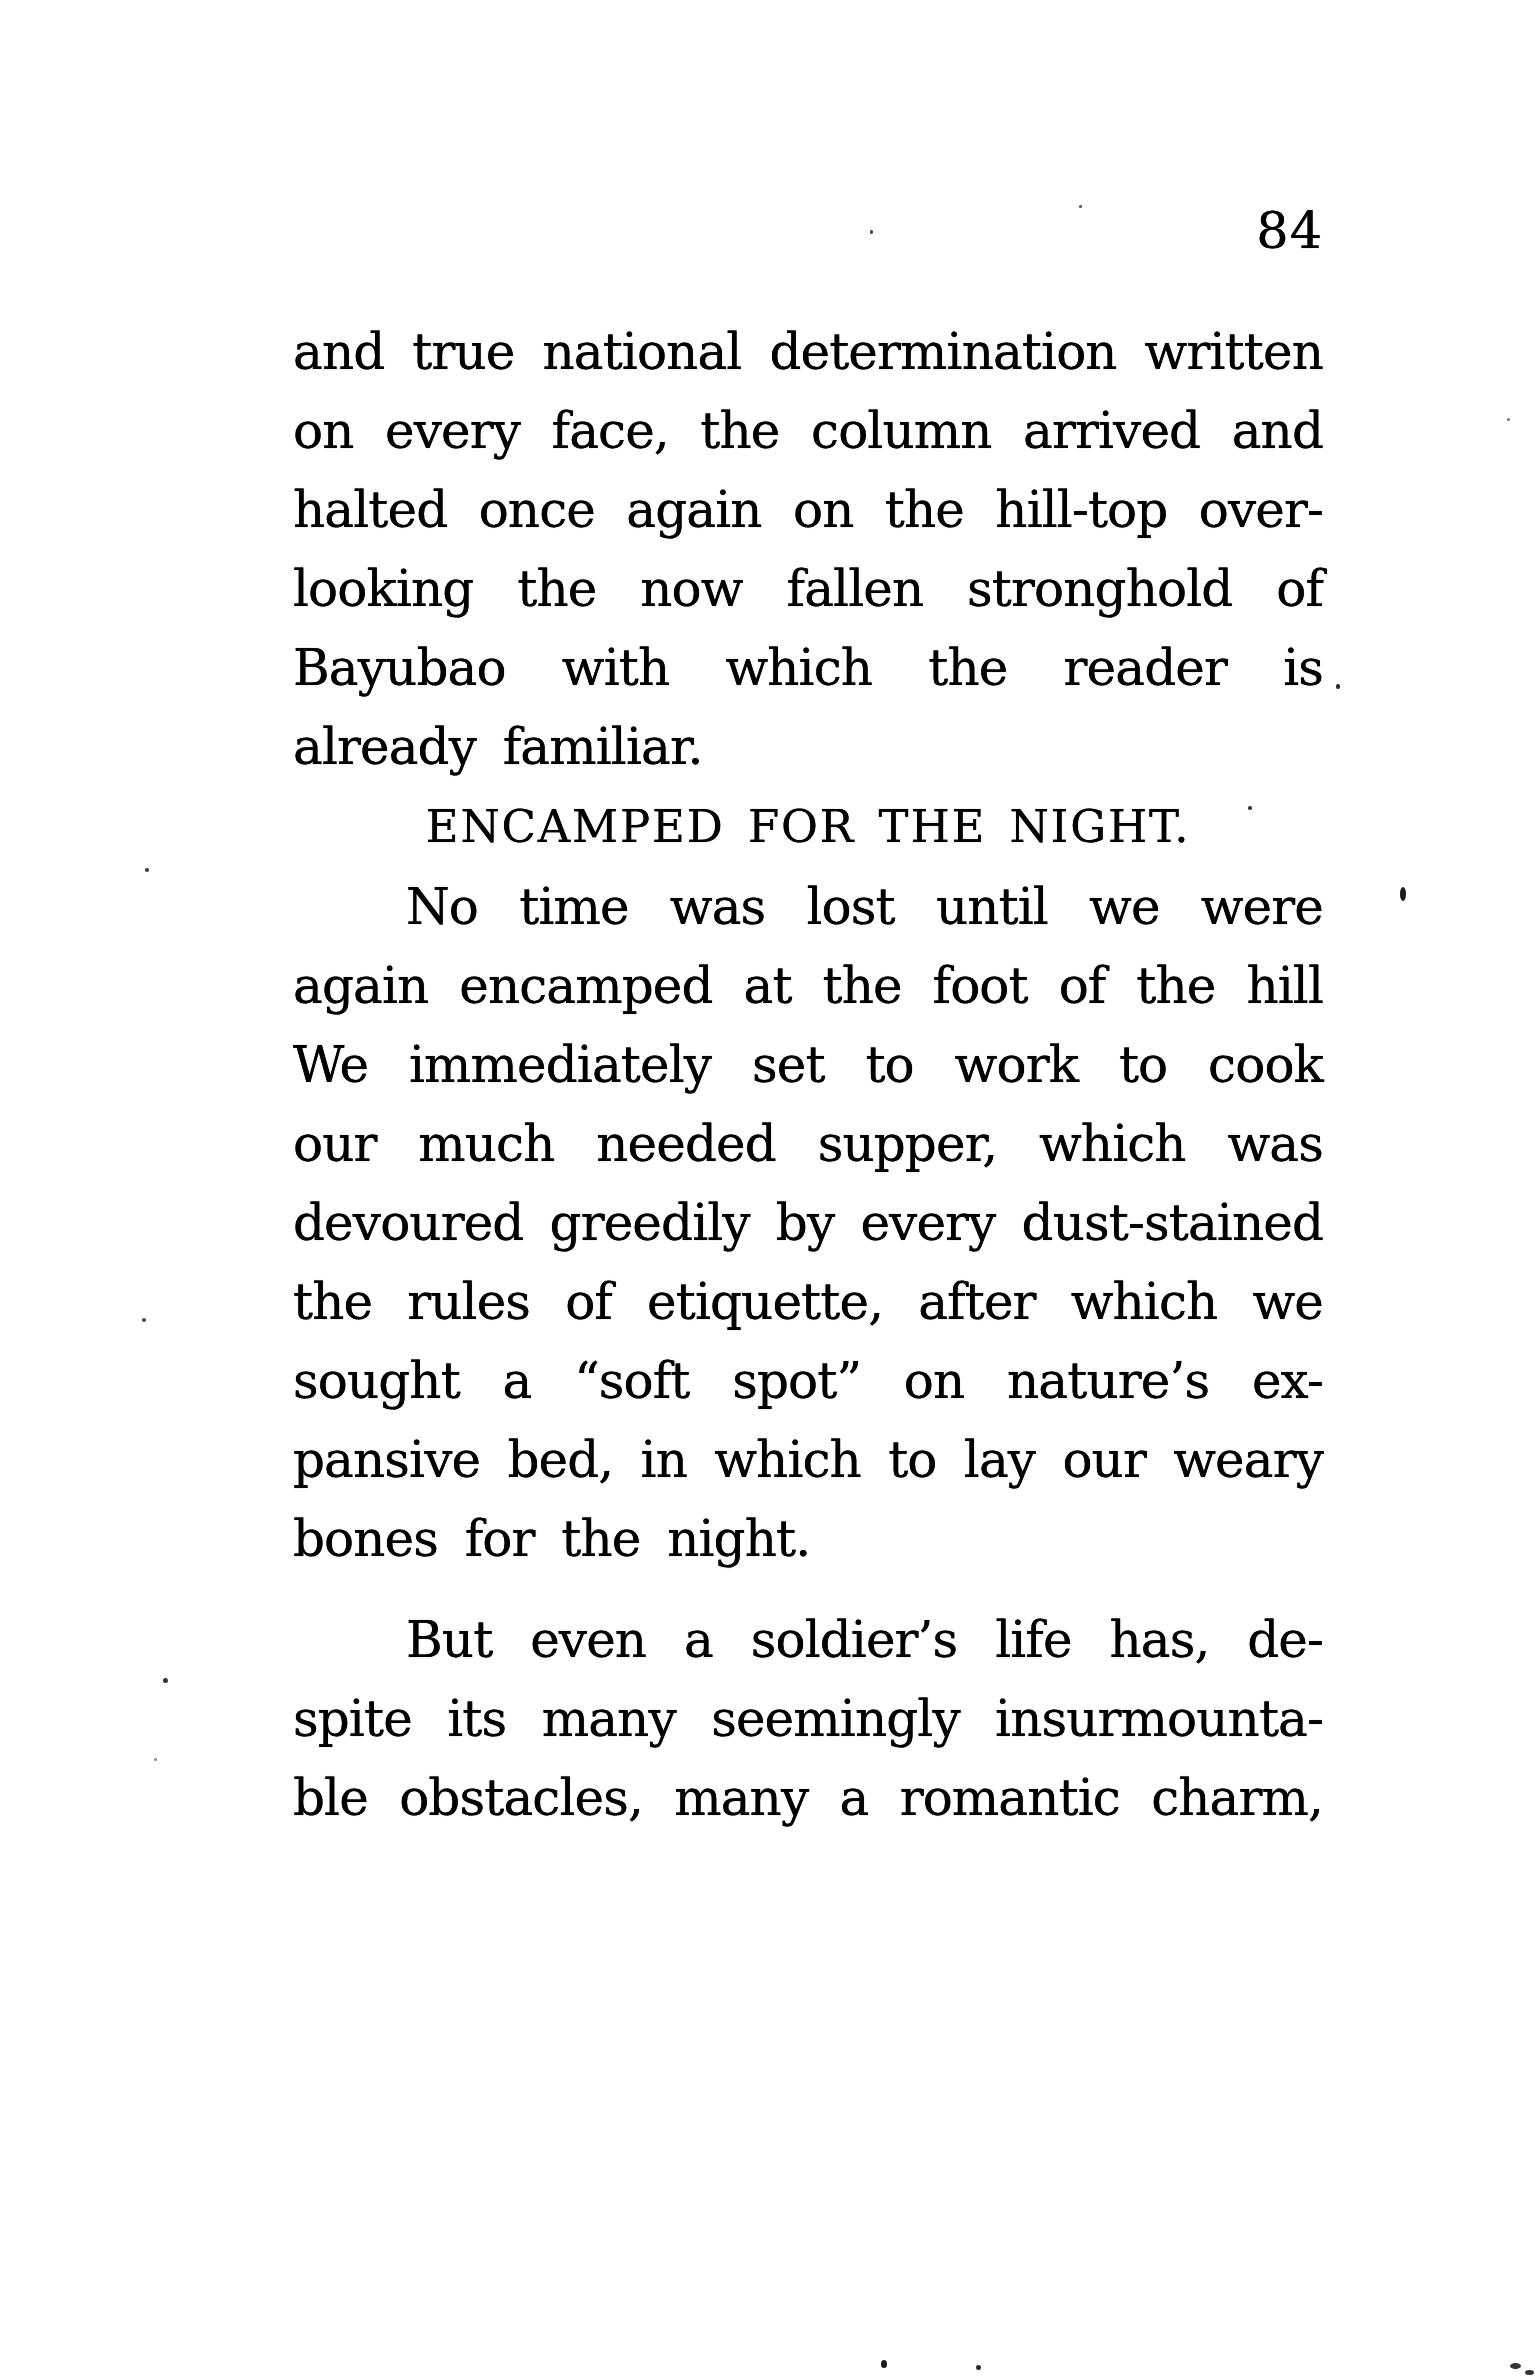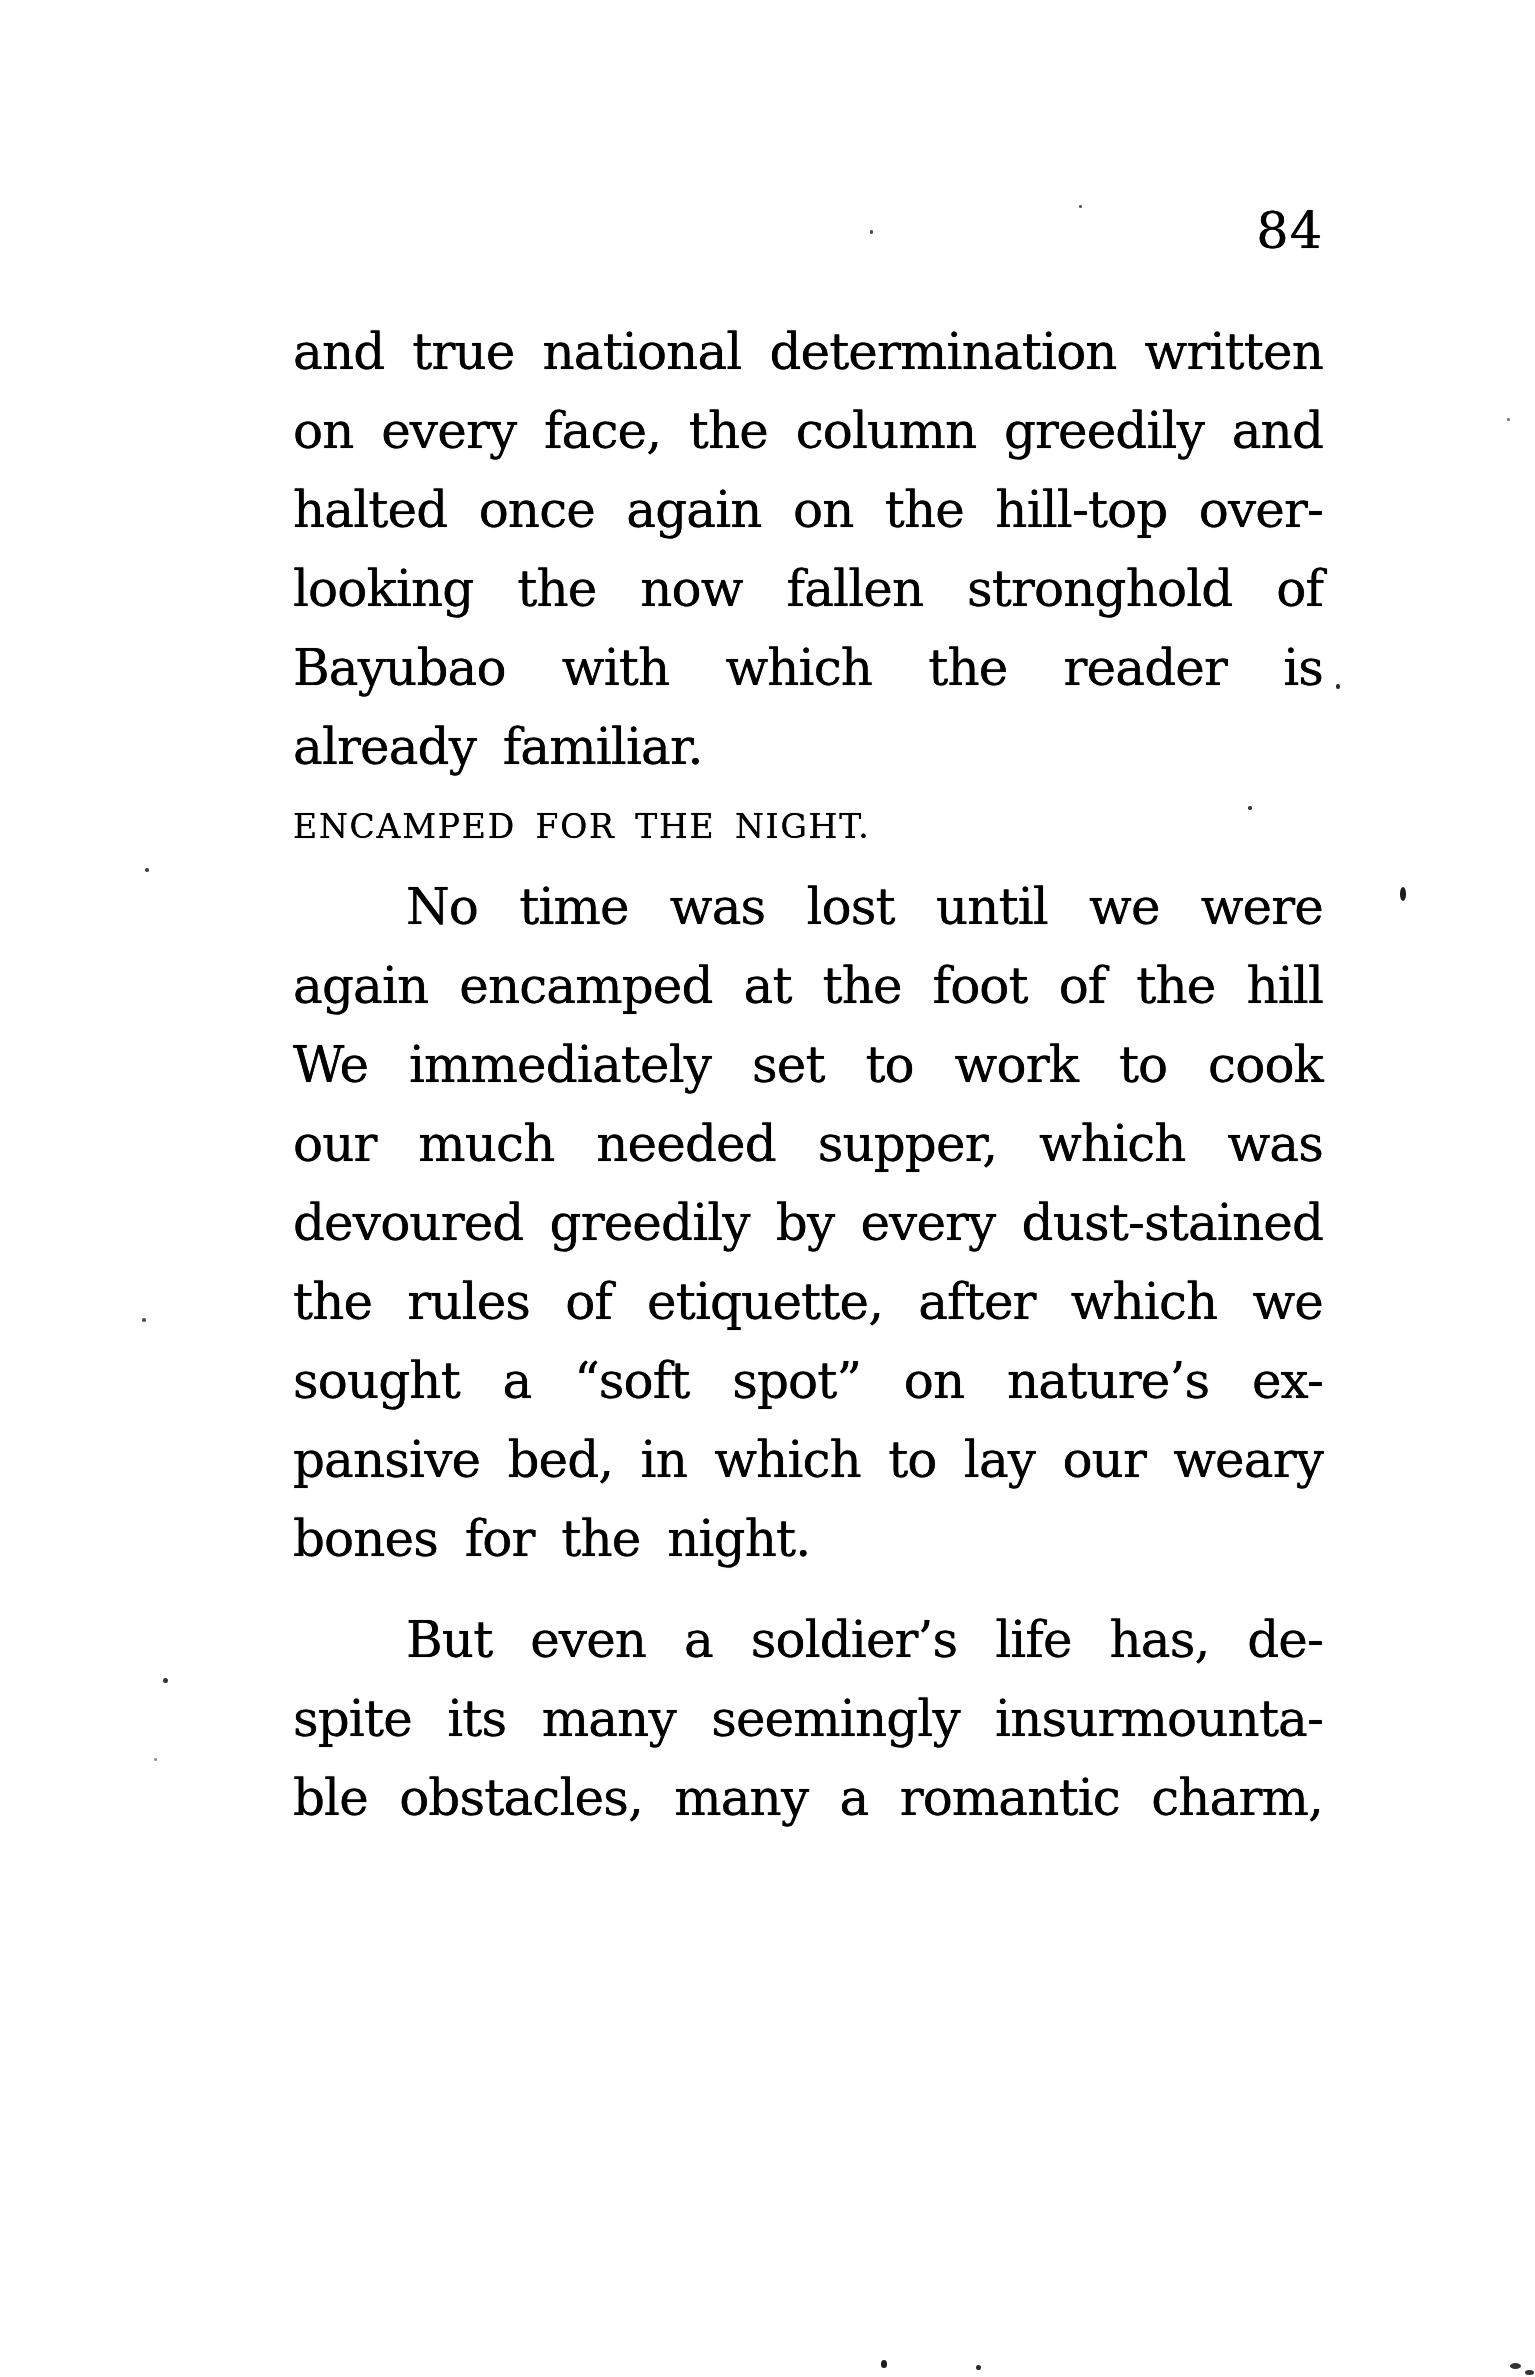--- a/index.html
+++ b/index.html
@@ -48,24 +48,25 @@
     white-space: normal;
   }
   .bline.indent {
     padding-left: 113px;
   }
   .bline.lastline {
     text-align-last: left;
     word-spacing: 11.7px;
   }
   .section-heading {
-    font-size: 33px;
+    font-size: 45px;
     line-height: 54px;
     letter-spacing: 1.8px;
     word-spacing: 7.2px;
+    text-align: center;
     margin: 12.6px 0 14.5px 0;
     text-shadow: 0 0 0.7px #000;
   }
   .para-3 {
     margin-top: 22px;
   }
   .speck {
     position: absolute;
     background: #111;
     border-radius: 50%;
@@ -75,21 +76,21 @@
 <body>
 
 <div class="page">
 
   <div class="page-number">84</div>
 
   <div class="text-column">
 
     <div class="paragraph para-1">
         <div class="bline">and true national determination written</div>
-        <div class="bline">on every face, the column greedily and</div>
+        <div class="bline">on every face, the column arrived and</div>
         <div class="bline">halted once again on the hill-top over-</div>
         <div class="bline">looking the now fallen stronghold of</div>
         <div class="bline">Bayubao with which the reader is</div>
         <div class="bline lastline">already familiar.</div>
       </div>
 
     <div class="section-heading">ENCAMPED FOR THE NIGHT.</div>
 
     <div class="paragraph para-2">
         <div class="bline indent">No time was lost until we were</div>

